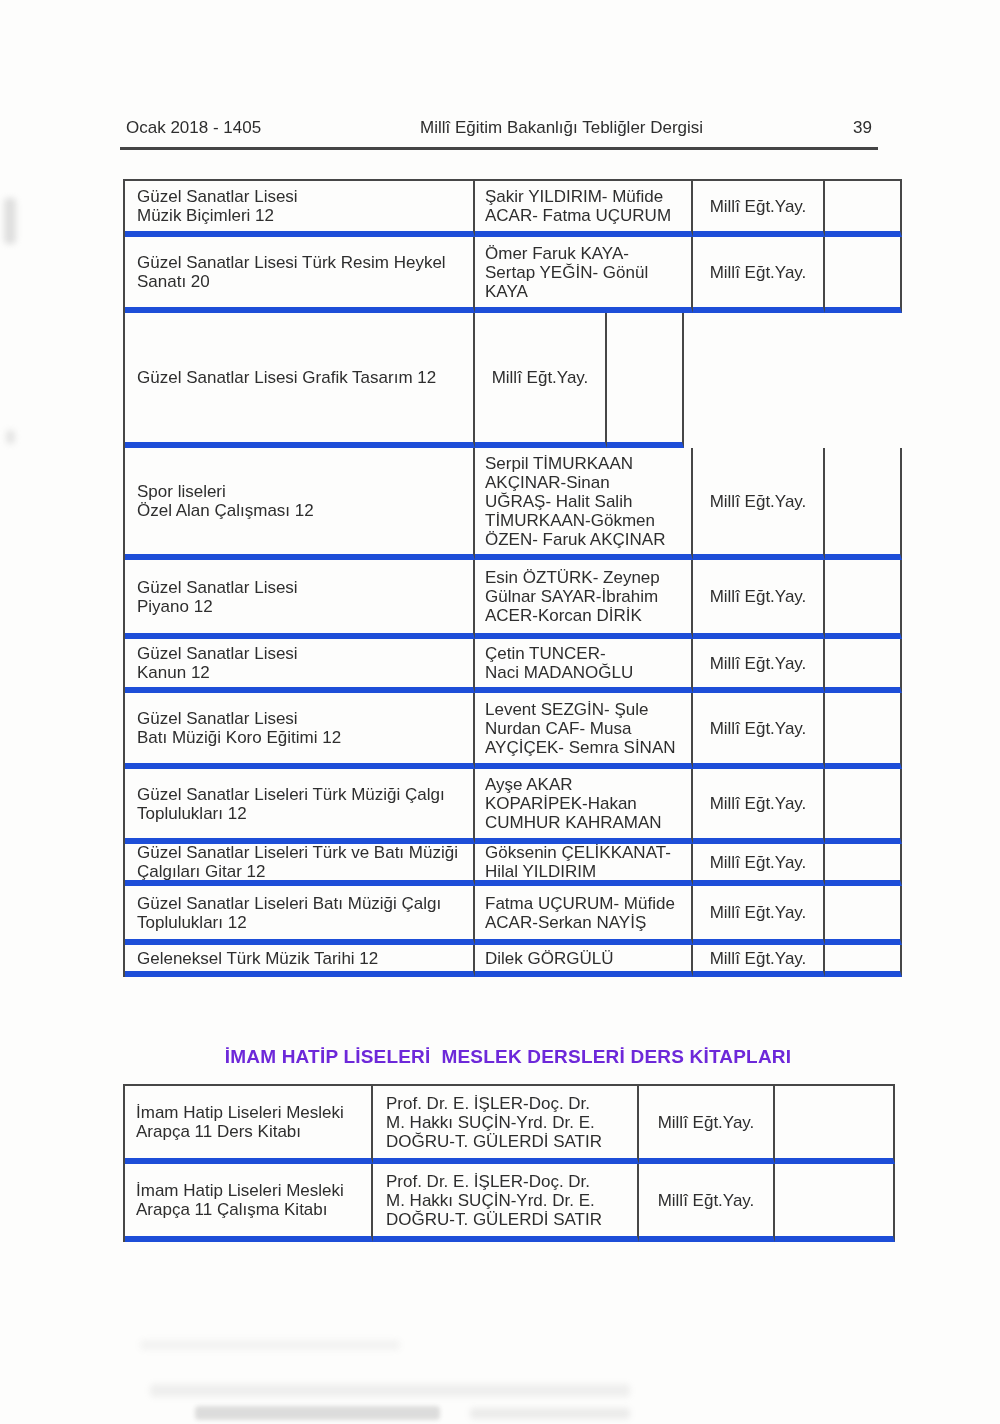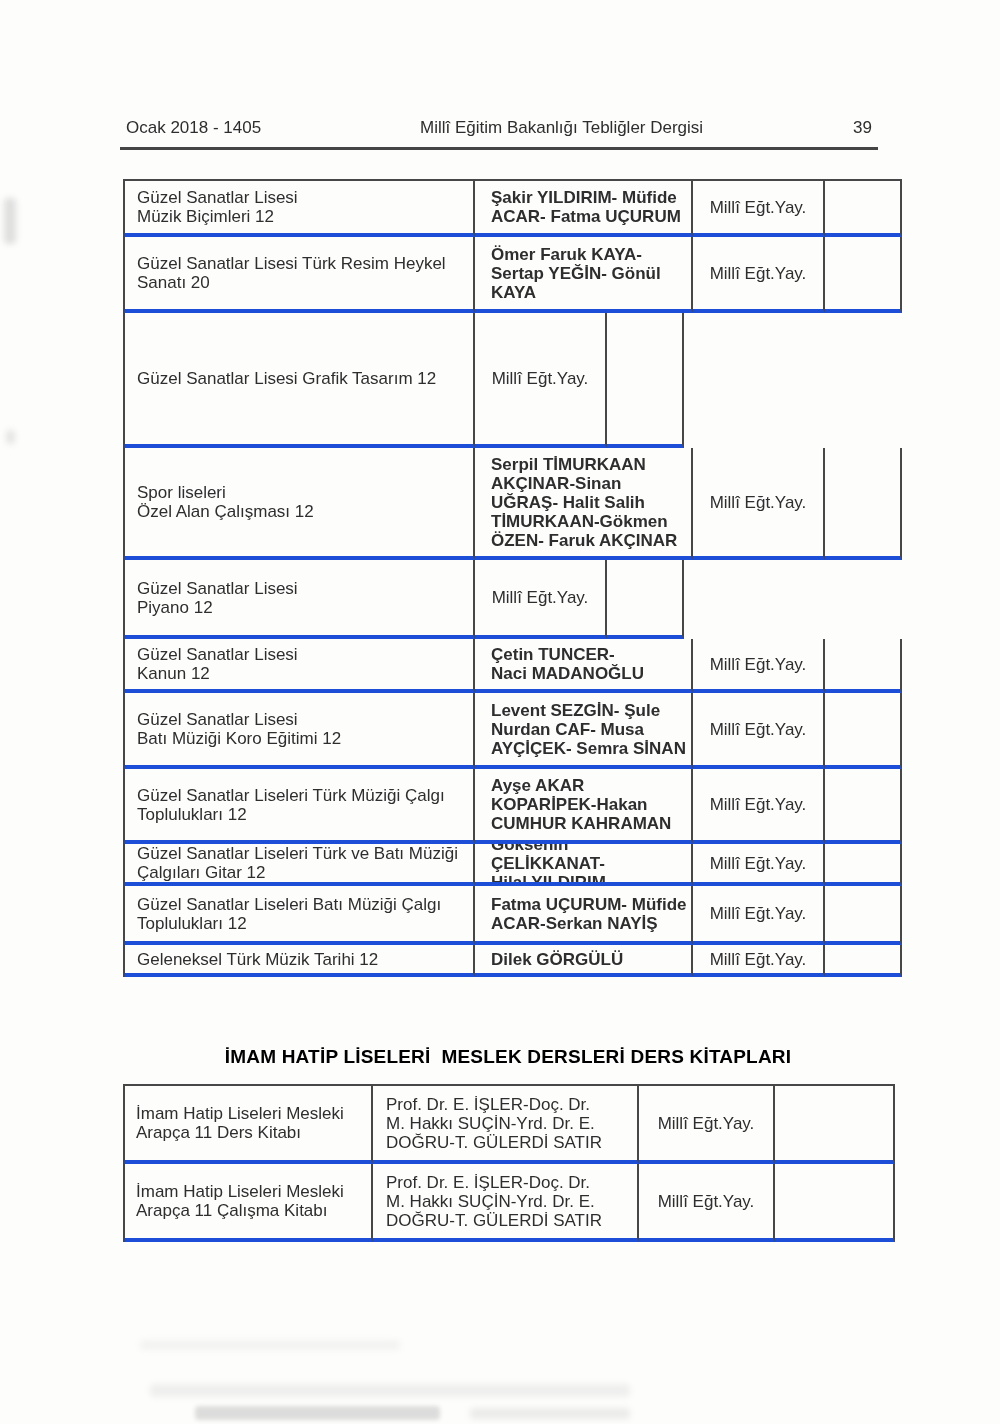--- a/index.html
+++ b/index.html
@@ -19,54 +19,54 @@
   .hdr-center { position: absolute; left: 420px; top: 0; }
   .hdr-right  { position: absolute; left: 820px; top: 0; width: 52px; text-align: right; }
   .hdr-rule   { position: absolute; top: 147px; left: 120px; width: 758px; height: 3px; background: #454545; }
 
   
   .tbl { position: absolute; border-top: 2px solid #474747; border-left: 2px solid #474747; }
   .tr  { display: flex; }
   .td  {
     box-sizing: border-box;
     border-right: 2px solid #474747;
-    border-bottom: 4px solid #1d4ed8;
+    border-bottom: 6px solid #1d4ed8;
     display: flex;
     align-items: center;
     font-size: 17px;
     line-height: 19px;
     white-space: pre-line;
     overflow: hidden;
   }
   .td span { display: block; }
 
   .t1 { left: 123px; top: 179px; width: 777px; }
   .t1 .c1 { width: 350px; padding-left: 12px; padding-right: 8px; }
-  .t1 .c2 { width: 218px; padding-left: 16px; padding-right: 4px; font-weight: bold; }
+  .t1 .c2 { width: 218px; padding-left: 10px; padding-right: 4px; }
   .t1 .c3 { width: 132px; justify-content: center; text-align: center; padding: 0 2px; }
   .t1 .c4 { width: 77px; }
 
   .t2 { left: 123px; top: 1084px; width: 770px; }
   .t2 .c1 { width: 248px; padding-left: 11px; padding-right: 8px; }
   .t2 .c2 { width: 266px; padding-left: 13px; padding-right: 4px; }
   .t2 .c3 { width: 136px; justify-content: center; text-align: center; padding: 0 2px; }
   .t2 .c4 { width: 120px; }
 
   
   .section-heading {
     position: absolute;
     left: 123px;
     top: 1046px;
     width: 770px;
     text-align: center;
     font-weight: bold;
     font-size: 19px;
     letter-spacing: 0.2px;
     white-space: pre-wrap;
-    color: #000000;
+    color: #6d28d9;
   }
 
   
   .smudge { position: absolute; background: #9a9a9a; filter: blur(3px); border-radius: 4px; }
   .sm1 { left: 4px;  top: 198px;  width: 12px;  height: 46px; opacity: .30; }
   .sm2 { left: 6px;  top: 430px;  width: 9px;   height: 14px; opacity: .25; }
   .sm3 { left: 140px; top: 1340px; width: 260px; height: 10px; opacity: .10; }
   .sm4 { left: 150px; top: 1384px; width: 480px; height: 13px; opacity: .14; }
   .sm5 { left: 195px; top: 1406px; width: 245px; height: 14px; opacity: .32; filter: blur(2px); }
   .sm6 { left: 470px; top: 1408px; width: 160px; height: 11px; opacity: .18; }
@@ -113,20 +113,23 @@
 AKÇINAR-Sinan
 UĞRAŞ- Halit Salih
 TİMURKAAN-Gökmen
 ÖZEN- Faruk AKÇINAR</span></div>
       <div class="td c3"><span>Millî Eğt.Yay.</span></div>
       <div class="td c4"></div>
     </div>
     <div class="tr" style="height:79px">
       <div class="td c1"><span>Güzel Sanatlar Lisesi
 Piyano 12</span></div>
+      <div class="td c2"><span>Esin ÖZTÜRK- Zeynep
+Gülnar SAYAR-İbrahim
+ACER-Korcan DİRİK</span></div>
       <div class="td c3"><span>Millî Eğt.Yay.</span></div>
       <div class="td c4"></div>
     </div>
     <div class="tr" style="height:54px">
       <div class="td c1"><span>Güzel Sanatlar Lisesi
 Kanun 12</span></div>
       <div class="td c2"><span>Çetin TUNCER-
 Naci MADANOĞLU</span></div>
       <div class="td c3"><span>Millî Eğt.Yay.</span></div>
       <div class="td c4"></div>

